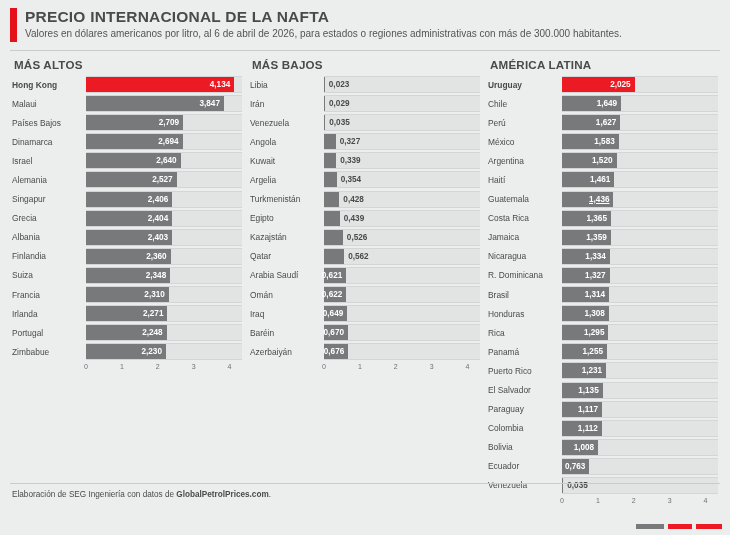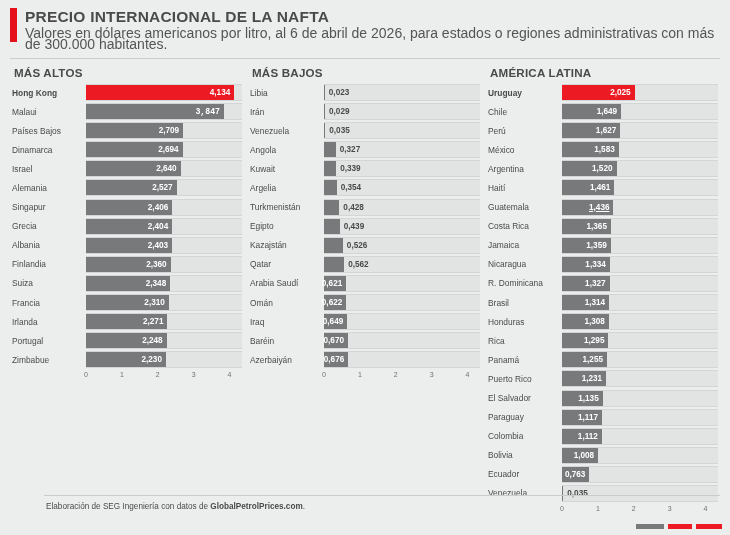--- a/index.html
+++ b/index.html
@@ -39,21 +39,21 @@
   }
   .title {
     font-size: 15.5px;
     font-weight: bold;
     color: #4a4a4a;
     letter-spacing: 0.2px;
     line-height: 17px;
     margin: 0 0 3px 0;
   }
   .subtitle {
-    font-size: 14px;
+    font-size: 10px;
     color: #545454;
     line-height: 11px;
     margin: 0;
   }
   .header-rule {
     height: 1px;
     background: #c9cccc;
     margin: 2px 10px 0 10px;
   }
   
@@ -140,25 +140,24 @@
   .axis .tick {
     position: absolute;
     top: 0;
     font-size: 7px;
     color: #6e7070;
     transform: translateX(-50%);
   }
   
   .footer {
     position: absolute;
-    left: 16px;
+    left: 0;
     right: 0;
     bottom: 0;
-    height: 40px;
-    padding-left: 18px;
+    height: 52px;
   }
   .footer-rule {
     height: 1px;
     background: #c9cccc;
     margin: 0 10px;
   }
   .footer-text {
     font-size: 8.2px;
     color: #4a4a4a;
     padding: 6px 0 0 12px;
@@ -203,21 +202,21 @@
             <div class="row-label bold">Hong Kong</div>
             <div class="track">
               <div class="bar red" style="width: 95.0345%;"></div>
               <div class="bar-value inside" style="right: calc(4.96552% + 4px); left: auto;">4,134</div>
             </div>
           </div>
           <div class="row">
             <div class="row-label">Malaui</div>
             <div class="track">
               <div class="bar" style="width: 88.4368%;"></div>
-              <div class="bar-value inside" style="right: calc(11.5632% + 4px); left: auto; font-family: Liberation Mono, monospace;">3,847</div>
+              <div class="bar-value inside" style="right: calc(11.5632% + 4px); left: auto;">3,847</div>
             </div>
           </div>
           <div class="row">
             <div class="row-label">Países Bajos</div>
             <div class="track">
               <div class="bar" style="width: 62.2759%;"></div>
               <div class="bar-value inside" style="right: calc(37.7241% + 4px); left: auto;">2,709</div>
             </div>
           </div>
           <div class="row">

